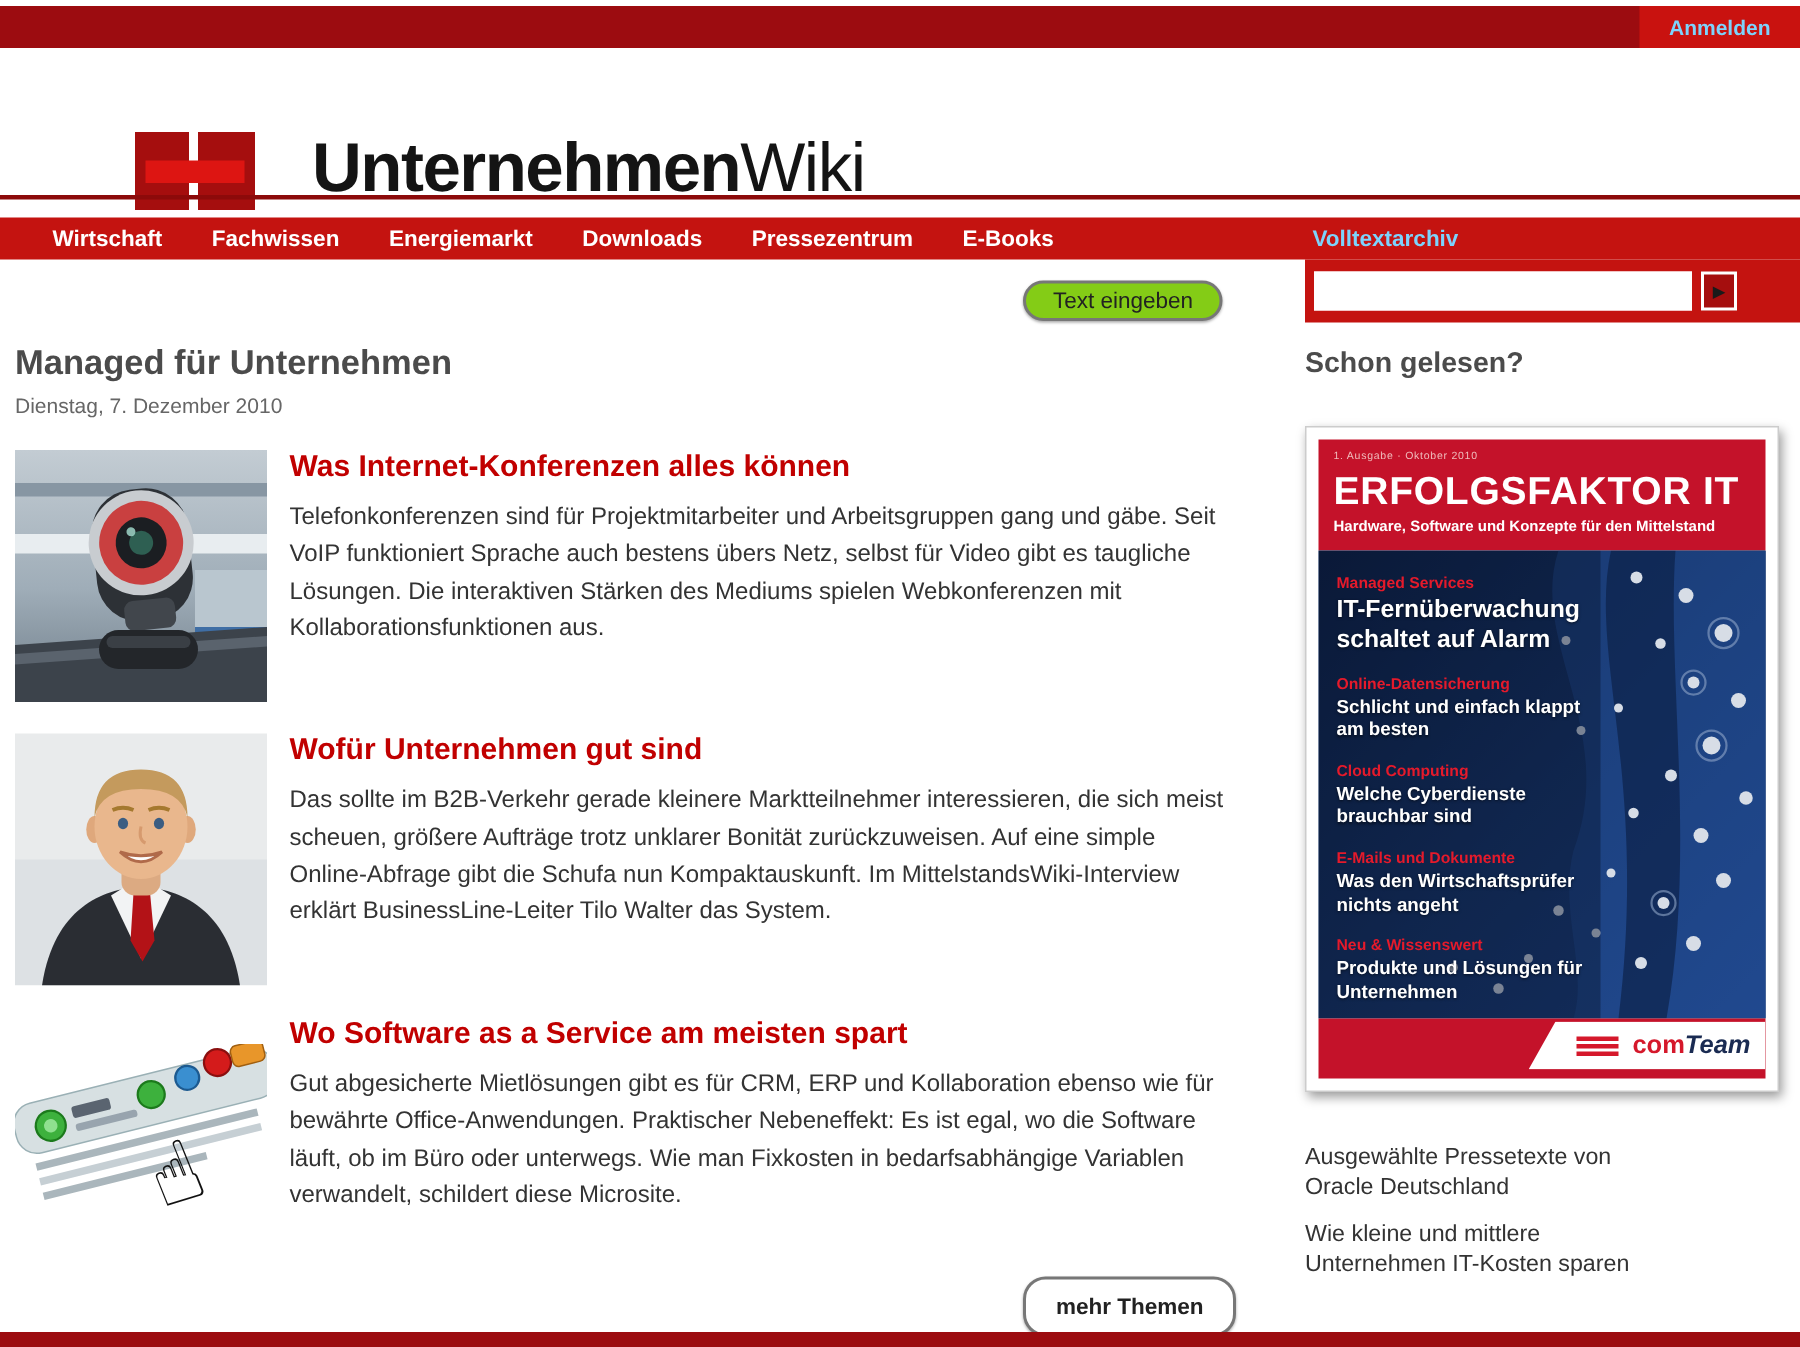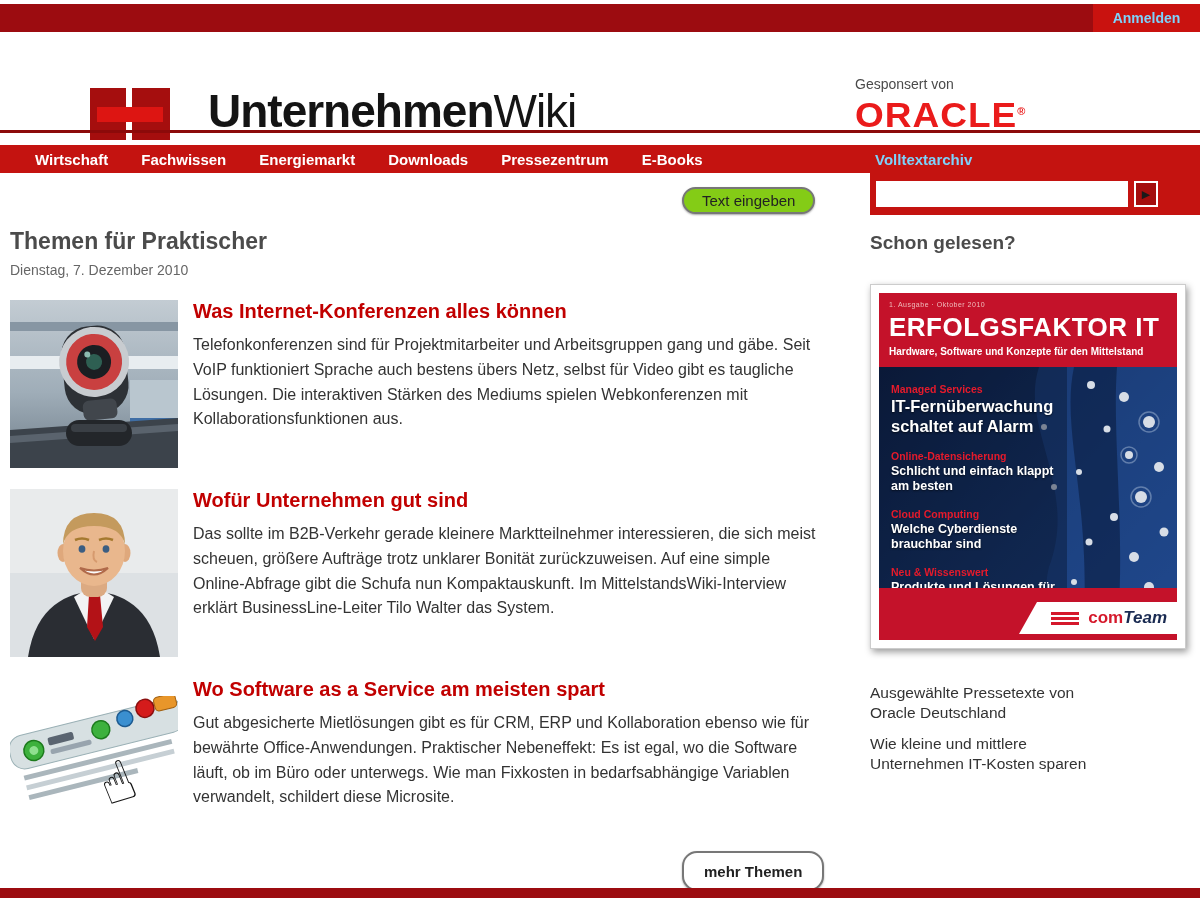--- a/index.html
+++ b/index.html
@@ -66,29 +66,29 @@
 
   
   .sidebar { position:absolute; left:870px; top:232px; width:322px; }
   .read-heading { font-size:19px; font-weight:bold; color:#4b4b4b; }
   .cover-frame { margin-top:30px; width:316px; background:#fff; padding:8px; border:1px solid #ccc;
     box-shadow:2px 3px 7px rgba(0,0,0,.4); cursor:pointer; }
   .cov-top { background:#c4122a; padding:8px 10px 10px; }
   .cov-issue { font-size:7px; color:#f0bcbc; letter-spacing:.5px; }
   .cov-title { font-size:26px; font-weight:bold; color:#fff; margin-top:4px; letter-spacing:.5px; white-space:nowrap; }
   .cov-sub { font-size:10px; font-weight:bold; color:#fff; margin-top:3px; white-space:nowrap; }
-  .cov-mid { position:relative; height:221px; background:#153264; overflow:hidden; }
+  .cov-mid { position:relative; height:312px; background:#153264; overflow:hidden; }
   .cov-mid svg { position:absolute; left:0; top:0; }
   .topics { position:relative; padding:16px 12px 0; z-index:1; }
   .topic { margin-bottom:13px; }
   .t-label { font-size:10.5px; font-weight:bold; color:#e51a2b; margin-bottom:2px; }
   .t-title { font-size:12.5px; font-weight:bold; color:#fff; line-height:1.25; width:175px;
     text-shadow:0 1px 2px rgba(0,0,0,.6); }
   .topic.lead .t-title { font-size:16.5px; line-height:1.2; width:210px; }
-  .cov-bot { position:relative; height:52px; background:#c4122a; }
+  .cov-bot { position:relative; height:40px; background:#c4122a; }
   .pub-patch { position:absolute; right:0; bottom:6px; width:158px; height:32px; background:#fff;
     clip-path:polygon(18px 0, 100% 0, 100% 100%, 0 100%);
     display:flex; align-items:center; justify-content:flex-end; gap:9px; padding:0 10px 0 24px; }
   .pub-marks { display:flex; flex-direction:column; gap:2px; }
   .pub-marks i { width:28px; height:3px; background:#d5182b; display:block; }
   .pub-name { font-size:17px; font-weight:bold; white-space:nowrap; }
   .pub-com { color:#d5182b; }
   .pub-team { color:#1a2b52; font-style:italic; }
 
   .sponsored { margin-top:34px; }
@@ -108,26 +108,20 @@
 
   <div class="header">
     <div class="logo-icon">
       <span class="logo-block-l"></span>
       <span class="logo-block-r"></span>
       <span class="logo-bar"></span>
     </div>
     <div class="site-title">
       <span class="bold">Unternehmen</span><span class="light">Wiki</span>
     </div>
-    <div class="sponsor">
-      <div class="sponsor-label">Gesponsert von</div>
-      <div class="oracle-logo">
-        <span>ORACLE</span><span class="oracle-reg">®</span>
-      </div>
-    </div>
   </div>
 
   <div class="divider"></div>
 
   <div class="navbar">
     <span class="nav-item">Wirtschaft</span>
     <span class="nav-item">Fachwissen</span>
     <span class="nav-item">Energiemarkt</span>
     <span class="nav-item">Downloads</span>
     <span class="nav-item">Pressezentrum</span>
@@ -138,21 +132,21 @@
   <div class="search-panel">
     <input class="search-input" type="text" value="" style="">
     <button class="search-submit">
       <span>▶</span>
     </button>
   </div>
 
   <button class="hint-btn">Text eingeben</button>
 
   <div class="main">
-    <h1 class="page-title">Themen für Praktischer</h1>
+    <h1 class="page-title">Managed für Unternehmen</h1>
     <div class="page-date">Dienstag, 7. Dezember 2010</div>
 
     <div class="articles">
 
       <div class="article">
         <div class="art-img">
           <svg width="168" height="168" viewBox="0 0 168 168">
             <defs>
               <linearGradient id="wbg" x1="0" y1="0" x2="0" y2="1">
                 <stop offset="0" stop-color="#c3ccd3"></stop>
@@ -307,26 +301,26 @@
           </div>
           <div class="topic">
             <div class="t-label">Online-Datensicherung</div>
             <div class="t-title">Schlicht und einfach klappt am besten</div>
           </div>
           <div class="topic">
             <div class="t-label">Cloud Computing</div>
             <div class="t-title">Welche Cyberdienste brauchbar sind</div>
           </div>
           <div class="topic">
+            <div class="t-label">E-Mails und Dokumente</div>
+            <div class="t-title">Was den Wirtschaftsprüfer nichts angeht</div>
+          </div>
+          <div class="topic">
             <div class="t-label">Neu &amp; Wissenswert</div>
             <div class="t-title">Produkte und Lösungen für Unternehmen</div>
-          </div>
-          <div class="topic">
-            <div class="t-label">E-Mails und Dokumente</div>
-            <div class="t-title">Was den Wirtschaftsprüfer nichts angeht</div>
           </div>
         </div>
       </div>
       <div class="cov-bot">
         <div class="pub-patch">
           <span class="pub-marks">
               <i></i>
               <i></i>
               <i></i>
             </span>

